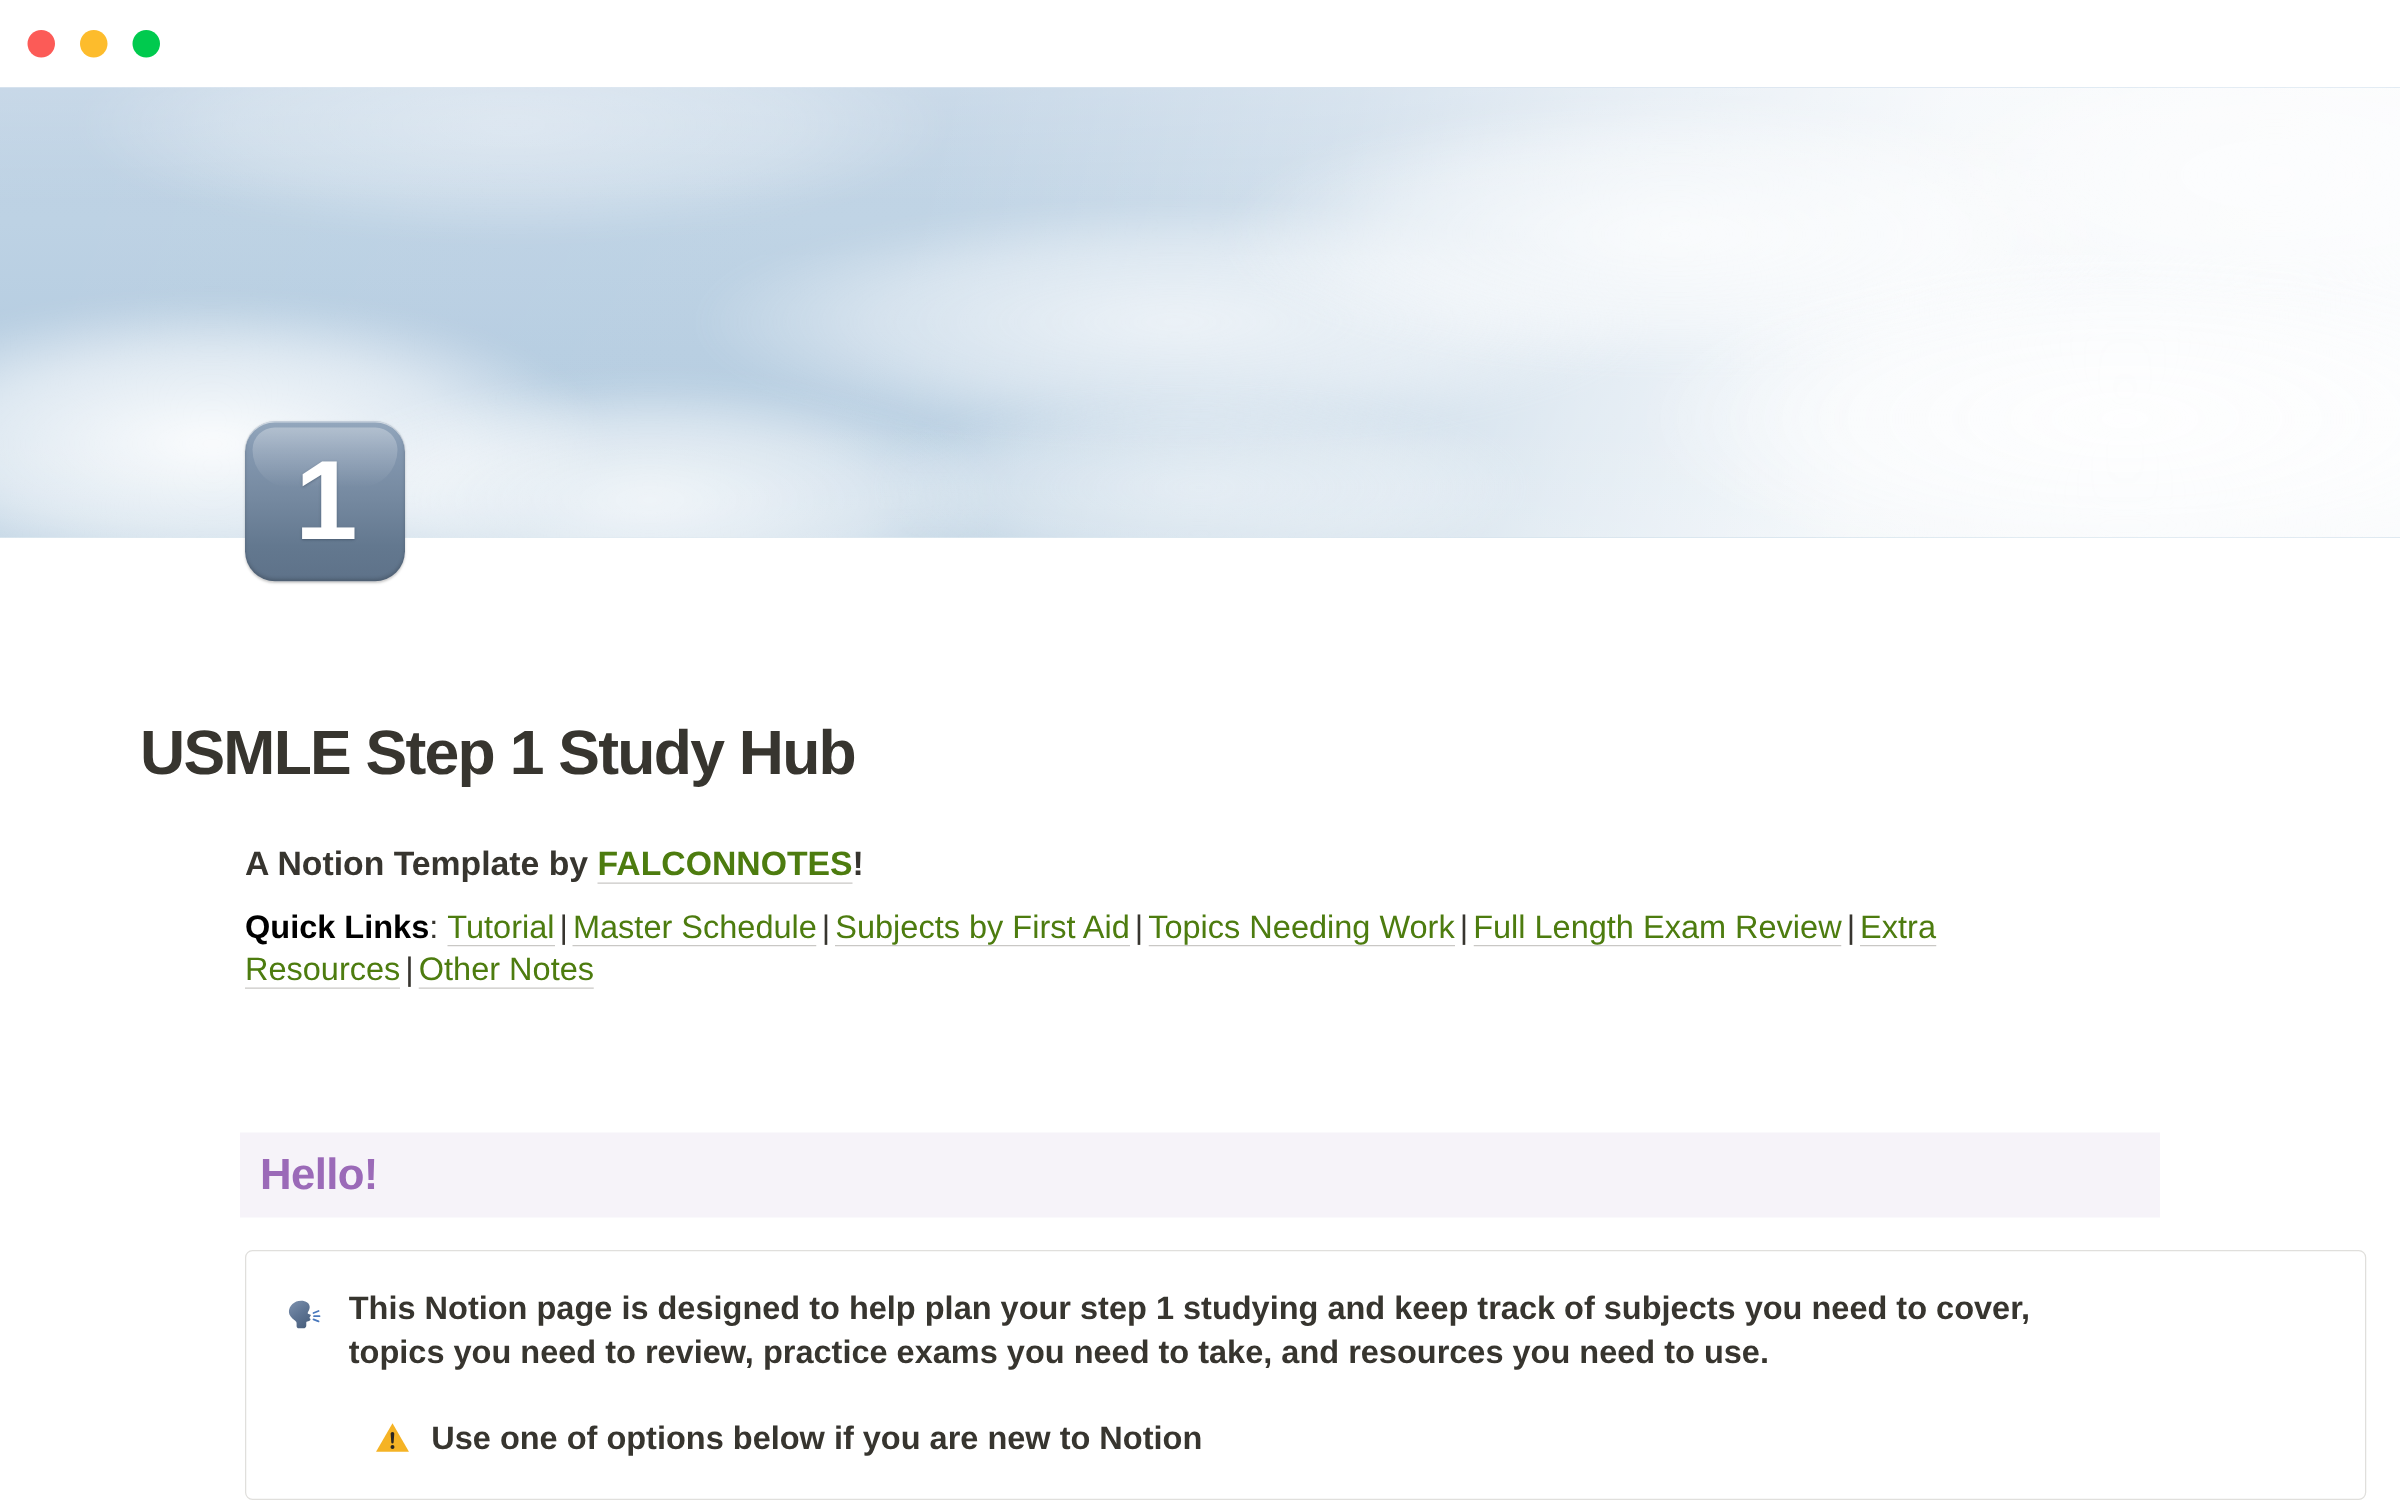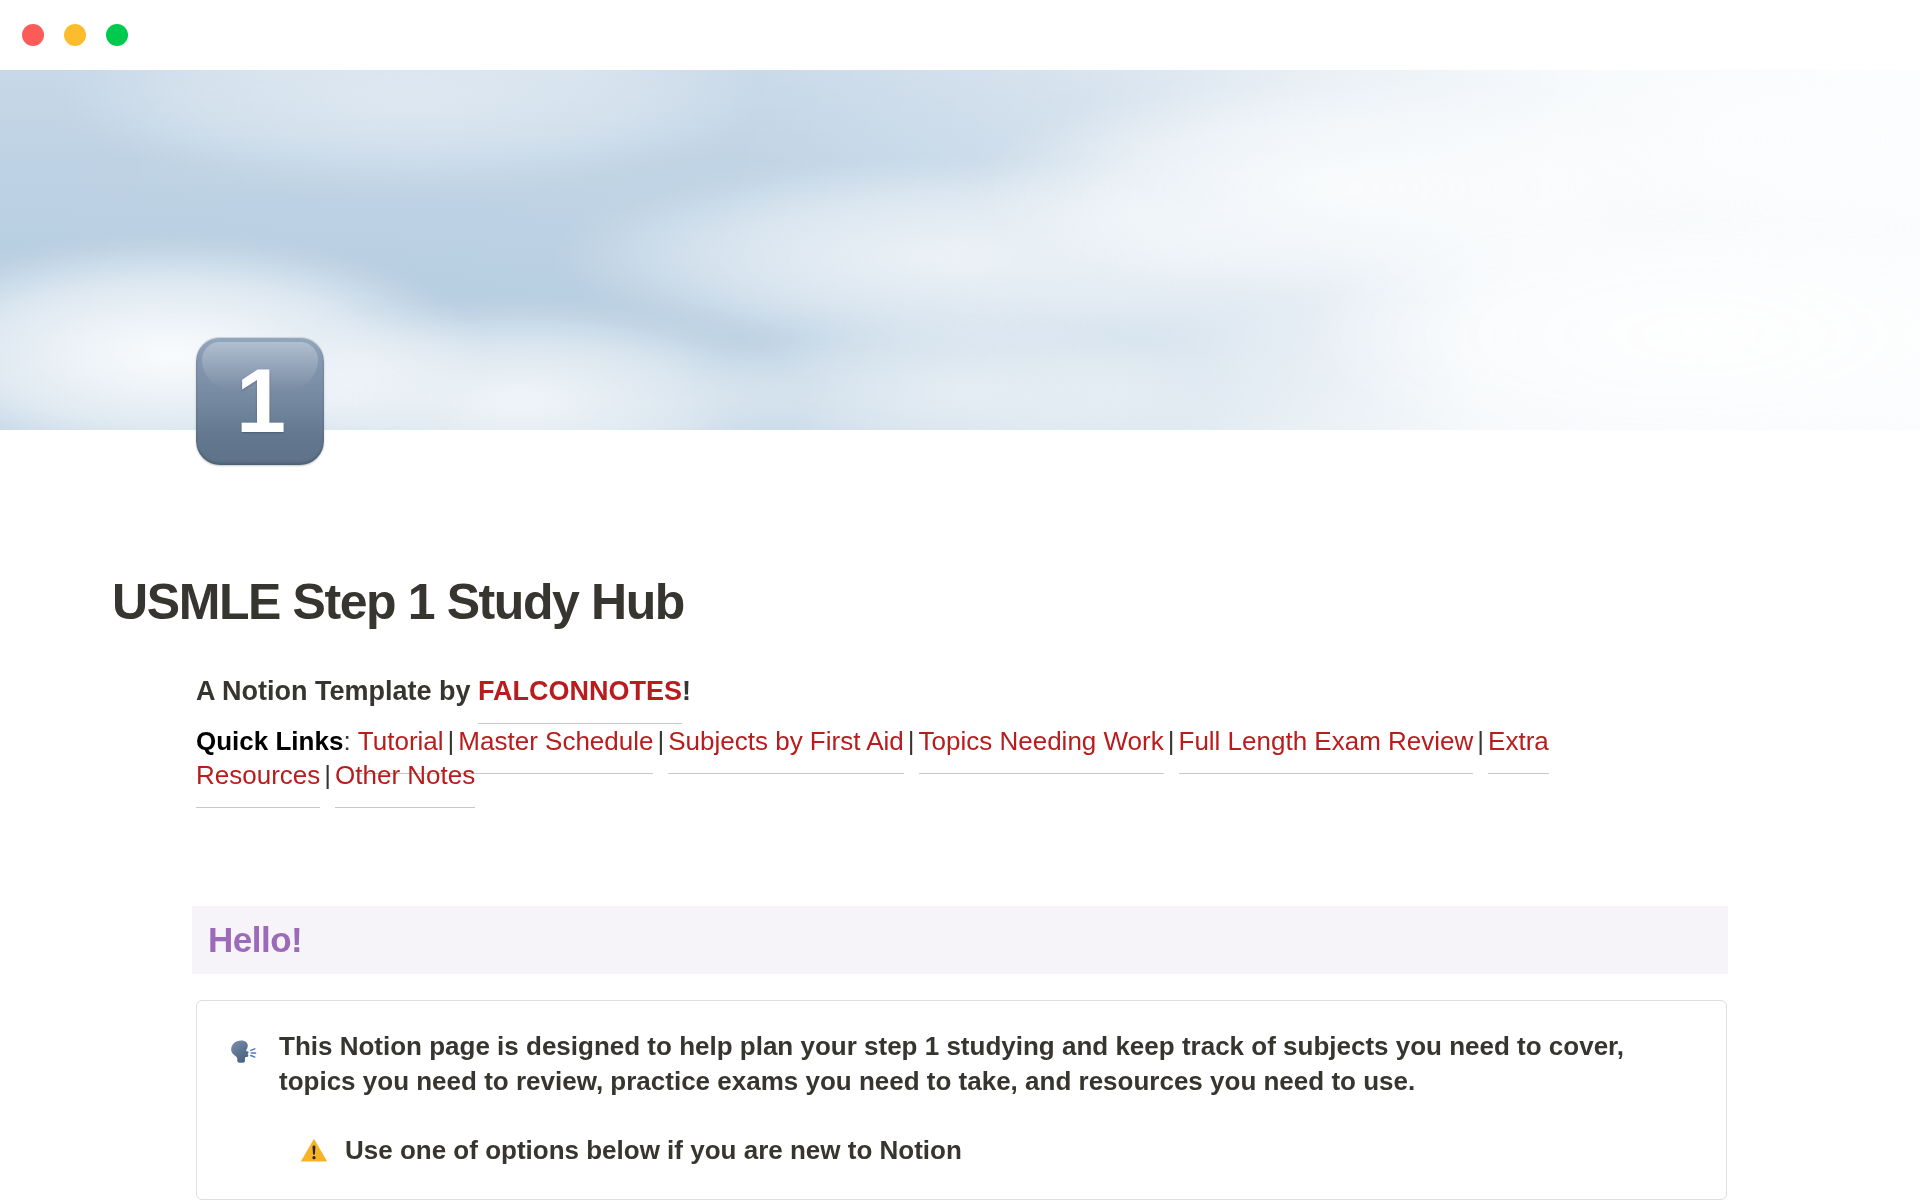--- a/index.html
+++ b/index.html
@@ -173,24 +173,24 @@
   .quick-links {
     margin-left: 196px;
     margin-top: 12px;
     width: 1540px;
     font-size: 26px;
     line-height: 1.32;
     color: #37352f;
   }
   .ql-label { font-weight: 700; color: #000000; }
   .qlink {
-    color: #b91c1c;
+    color: #4d7c0f;
     text-decoration: none;
     border-bottom: 1px solid #c9c8c5;
-    padding-bottom: 17px;
+    padding-bottom: 0;
     cursor: pointer;
   }
   .sep { color: #37352f; padding: 0 4px; }
 
   
   .hello-banner {
     position: absolute;
     left: 192px;
     top: 906px;
     width: 1536px;
@@ -205,21 +205,21 @@
     font-weight: 700;
     color: #9b6ab8;
     letter-spacing: -0.5px;
   }
 
   
   .callout {
     position: absolute;
     left: 196px;
     top: 1000px;
-    width: 1531px;
+    width: 1697px;
     min-height: 200px;
     background: #ffffff;
     border: 1px solid #e0dfdc;
     border-radius: 6px;
     padding: 28px 30px 30px 28px;
   }
   .callout-row {
     display: flex;
     align-items: flex-start;
     gap: 20px;

